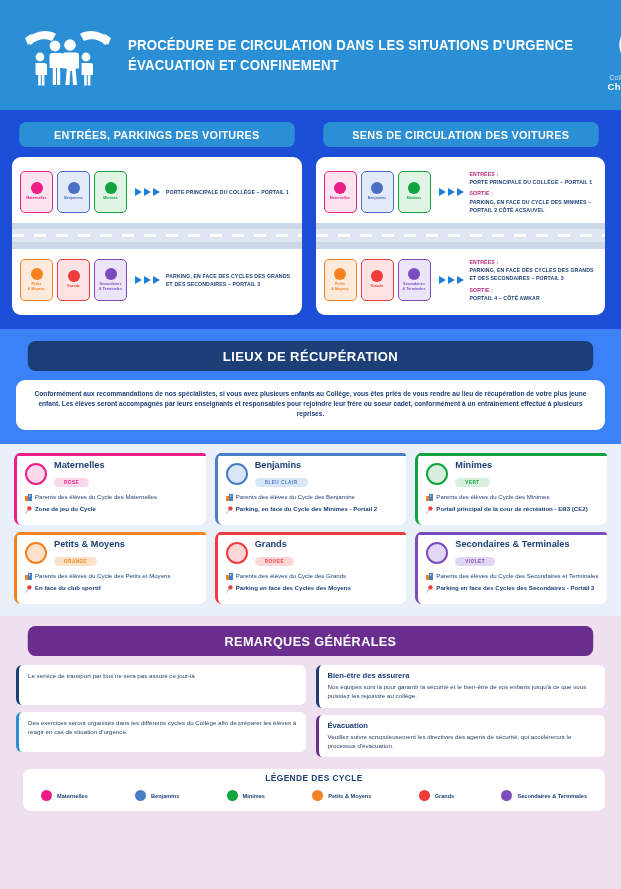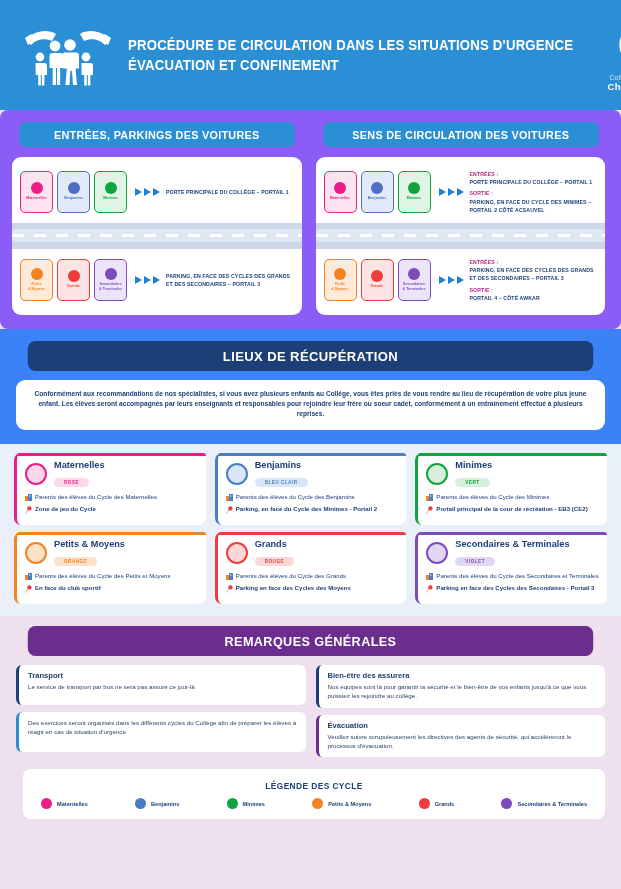--- a/index.html
+++ b/index.html
@@ -33,23 +33,22 @@
     transform-origin: left center;
     white-space: nowrap;
   }
   .logo-wrap { display: flex; flex-direction: column; align-items: center; width: 86px; }
   .logo-mark { width: 56px; height: 52px; }
   .logo-l1 { color: #d6e9f7; font-size: 6.4px; letter-spacing: 0.4px; margin-top: 3px; }
   .logo-l2 { color: #ffffff; font-size: 9.6px; font-weight: bold; letter-spacing: 0.3px; }
 
   
   .navy-block {
-    background: #8b5cf6;
+    background: #1d4ed8;
     padding: 12px 16px 14px 12px;
-    border-radius: 8px;
   }
   .two-cols { display: flex; gap: 14px; }
   .col { flex: 1; display: flex; flex-direction: column; }
   .blue-pill {
     background: #2a8fd4;
     border-radius: 7px;
     color: #fff;
     text-align: center;
     font-size: 11.4px;
     font-weight: bold;
@@ -156,21 +155,21 @@
     background: #fff; border-radius: 6px;
     padding: 6px 8px 7px 9px;
     border-left: 3.5px solid #1c3f77;
     min-height: 40px;
   }
   .rem-title { font-size: 7.6px; font-weight: bold; color: #1c3f77; margin-bottom: 2px; }
   .rem-body { font-size: 6.2px; color: #2a3f63; line-height: 1.5; }
 
   
   .leg-wrap { padding: 4px 16px 0; }
-  .leg-card { background: #fff; border-radius: 8px; padding: 12px 10px 10px; margin-left: 7px; }
+  .leg-card { background: #fff; border-radius: 8px; padding: 4px 10px 10px; margin-left: 7px; }
   .leg-title {
     text-align: center; font-size: 8.4px; font-weight: bold;
     color: #1c3f77; letter-spacing: 0.4px; margin-bottom: 7px;
   }
   .leg-items { display: flex; justify-content: space-between; padding: 0 8px; }
   .leg-item { display: flex; align-items: center; gap: 5px; }
   .leg-dot { width: 11px; height: 11px; border-radius: 50%; }
   .leg-lbl { font-size: 5.6px; font-weight: bold; color: #1c3f77; white-space: nowrap; }
 </style>
 </head>
@@ -499,21 +498,20 @@
         </div>
       </div>
     </div>
 </div>
 
 <div class="rem-wrap">
   <div class="purple-pill">REMARQUES GÉNÉRALES</div>
   <div class="rem-cols">
     <div class="rem-col" id="remL">
         <div class="rem-item" style="border-left-color: rgb(28, 63, 119);">
-          <div class="rem-title">Transport</div>
           <div class="rem-body">Le service de transport par bus ne sera pas assuré ce jour-là</div>
         </div>
         <div class="rem-item" style="border-left-color: rgb(42, 143, 212);">
           <div class="rem-body">Des exercices seront organisés dans les différents cycles du Collège afin de préparer les élèves à réagir en cas de situation d'urgence.</div>
         </div>
       </div>
     <div class="rem-col" id="remR">
         <div class="rem-item" style="border-left-color: rgb(28, 63, 119);">
           <div class="rem-title">Bien-être des assurera</div>
           <div class="rem-body">Nos équipes sont là pour garantir la sécurité et le bien-être de vos enfants jusqu'à ce que vous puissiez les rejoindre au collège.</div>

